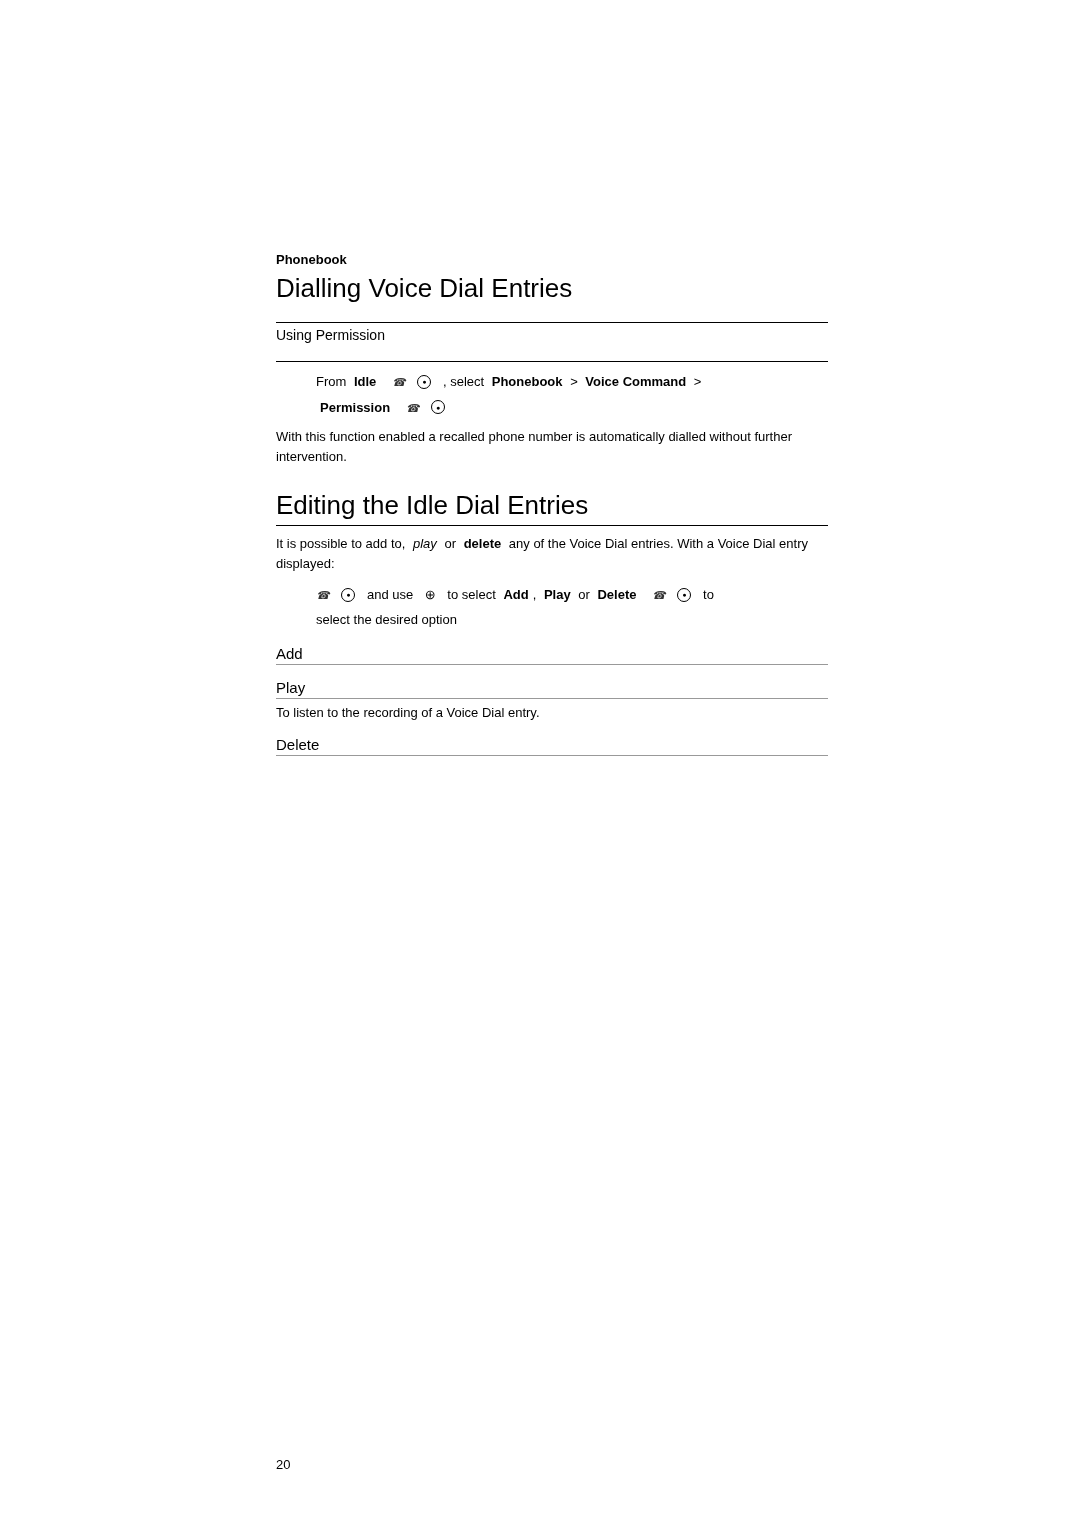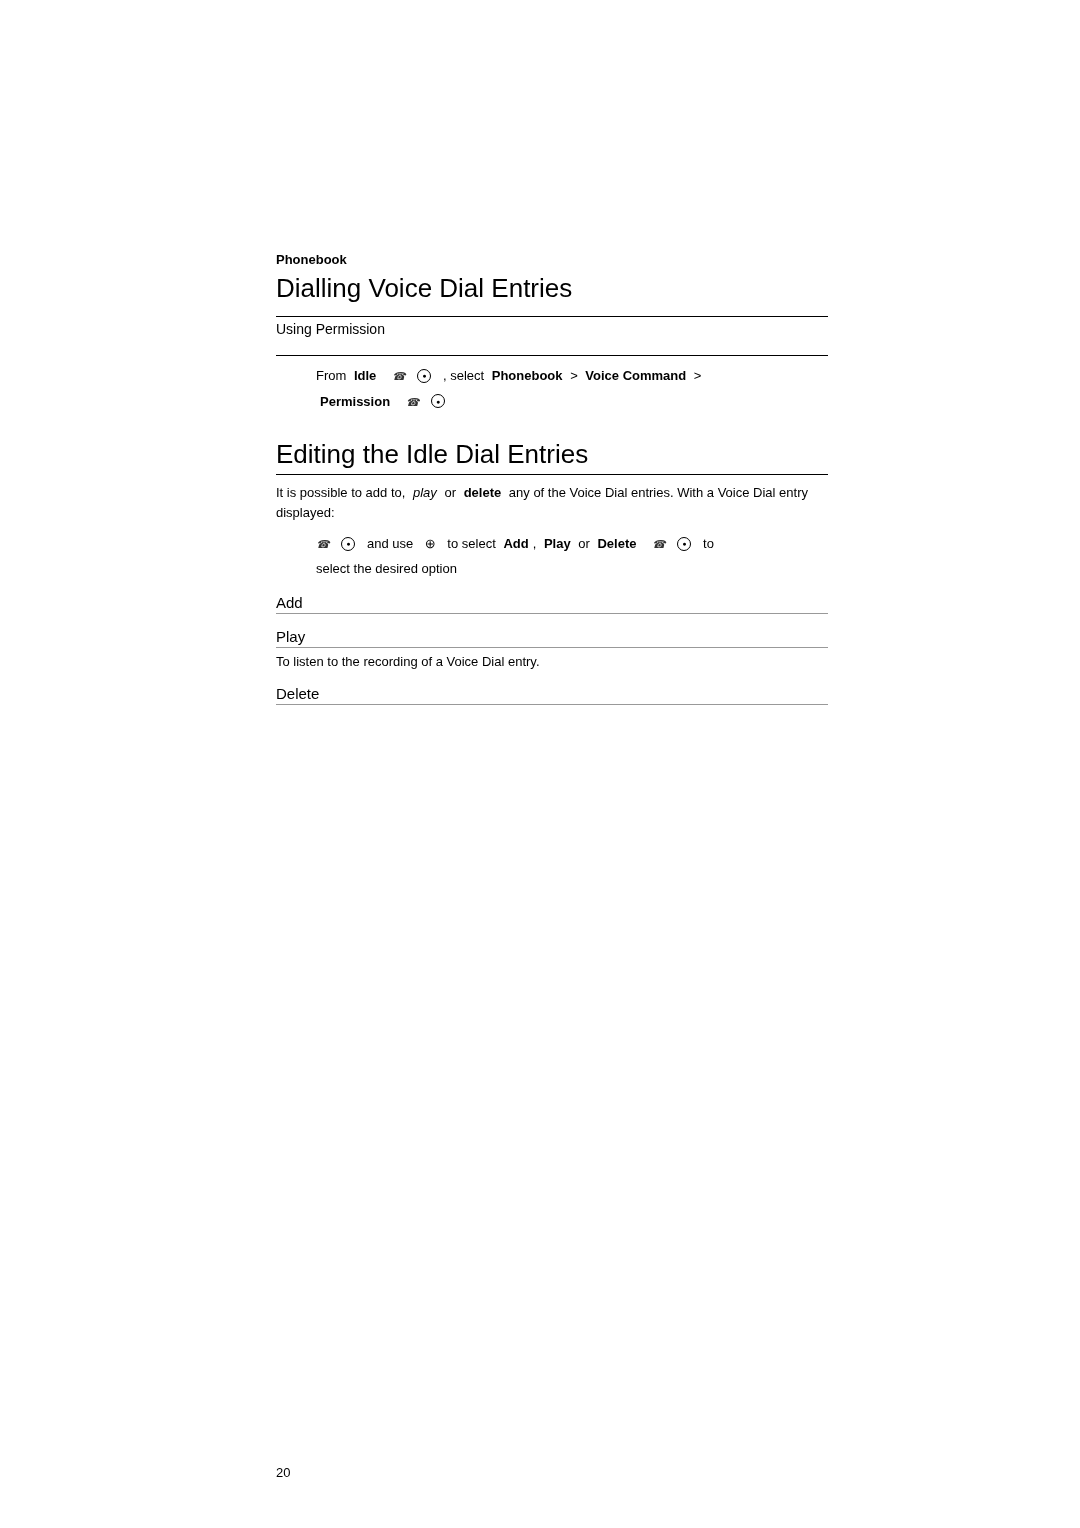--- a/index.html
+++ b/index.html
@@ -31,21 +31,21 @@
       font-weight: bold;
       margin-bottom: 6px;
       margin-top: 180px;
     }
 
     .chapter-title {
       font-size: 26px;
       font-weight: normal;
       color: #000;
       border-bottom: 1px solid #000;
-      padding-bottom: 12px;
+      padding-bottom: 18px;
       margin-bottom: 4px;
       font-family: Arial, Helvetica, sans-serif;
     }
 
     .subsection-title {
       font-size: 14px;
       font-weight: normal;
       color: #000;
       border-bottom: 1px solid #000;
       padding-bottom: 18px;
@@ -82,21 +82,21 @@
       font-weight: normal;
       color: #000;
       border-bottom: 1px solid #999;
       padding-bottom: 2px;
       margin-top: 14px;
       margin-bottom: 4px;
     }
 
     .page-number {
       position: absolute;
-      bottom: 56px;
+      bottom: 64px;
       left: 260px;
       font-size: 13px;
     }
 
     .small-phone {
       display: inline-block;
       font-style: italic;
       font-size: 11px;
       color: #333;
     }
@@ -137,20 +137,21 @@
     
     <span class="small-phone"> ☎ </span>
     
     <span class="nav-circle">●</span>
     <span>, select <strong>Phonebook</strong> &gt; <strong>Voice Command</strong> &gt;</span><br>
     <span><strong>Permission</strong></span>
     <span class="small-phone"> ☎ </span>
     <span class="nav-circle">●</span>
   </div>
 
+  <p class="body-text">With this function enabled a recalled phone number is automatically dialled without further intervention.</p>
 
   <h1 class="section2-title">Editing the Idle Dial Entries</h1>
 
   <p class="body-text">
     It is possible to add to, <em>play</em> or <strong>delete</strong> any of the Voice Dial entries. With a Voice Dial entry displayed:
   </p>
 
   <div class="indented-block">
     <span class="small-phone">☎</span>
     <span class="nav-circle">●</span>

